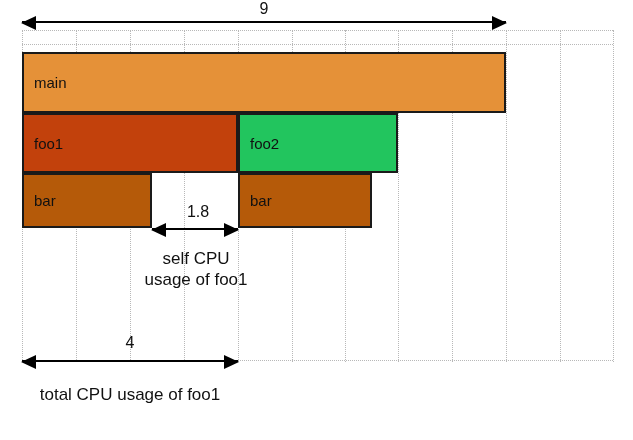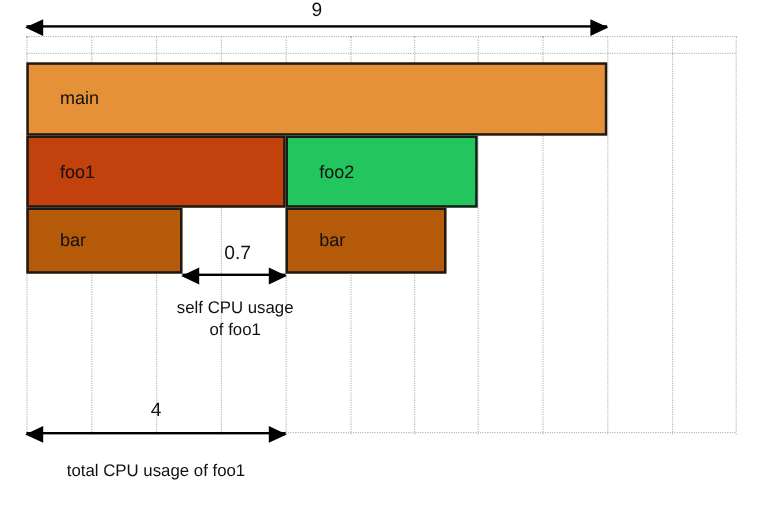--- a/index.html
+++ b/index.html
@@ -29,21 +29,21 @@
   .frame{
     position:absolute;
     box-sizing:border-box;
     border:2px solid #1a1a1a;
     display:flex;
     align-items:center;
   }
   .frame .flabel{
     font-size:15px;
     color:#111111;
-    padding-left:26px;
+    padding-left:10px;
     line-height:1;
     white-space:nowrap;
   }
 
   
   .measure{
     position:absolute;
     height:0;
     border-top:2px solid #000000;
   }
@@ -66,21 +66,21 @@
   .measure-value{
     position:absolute;
     font-size:16px;
     color:#111111;
     text-align:center;
     line-height:1.15;
     white-space:nowrap;
   }
   .annot{
     position:absolute;
-    font-size:14px;
+    font-size:17px;
     color:#111111;
     text-align:center;
     line-height:1.25;
   }
 </style>
 </head>
 <body>
 
 <div id="stage">
   <div id="grid-layer">
@@ -120,21 +120,21 @@
   <div id="measures-layer">
       <div class="measure" style="left: 22px; top: 21px; width: 484px;">
         <div class="arrowhead left"></div>
         <div class="arrowhead right"></div>
       </div>
       <div class="measure-value" style="left: 22px; top: 0px; width: 484px;">9</div>
       <div class="measure" style="left: 152px; top: 228px; width: 86px;">
         <div class="arrowhead left"></div>
         <div class="arrowhead right"></div>
       </div>
-      <div class="measure-value" style="left: 155px; top: 203px; width: 86px;">0.7</div>
+      <div class="measure-value" style="left: 155px; top: 203px; width: 86px;">1.8</div>
       <div class="annot" style="left: 140px; top: 248px; width: 112px;">self CPU usage of foo1</div>
       <div class="measure" style="left: 22px; top: 360px; width: 216px;">
         <div class="arrowhead left"></div>
         <div class="arrowhead right"></div>
       </div>
       <div class="measure-value" style="left: 22px; top: 334px; width: 216px;">4</div>
       <div class="annot" style="left: 20px; top: 384px; width: 220px;">total CPU usage of foo1</div>
     </div>
 </div>
 

